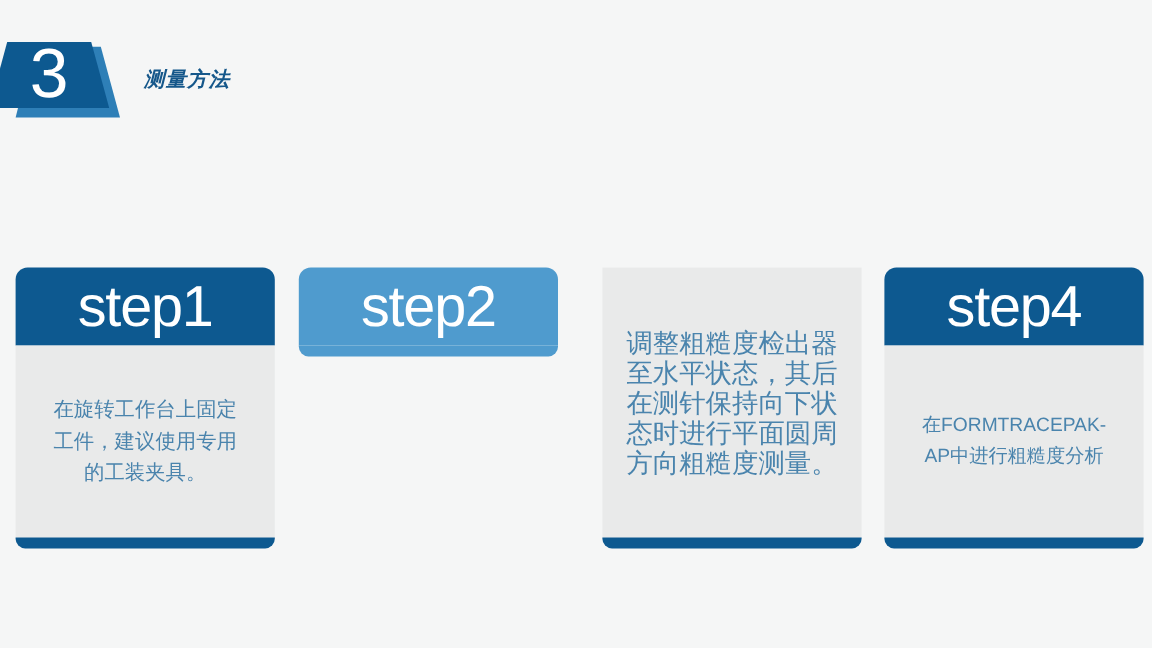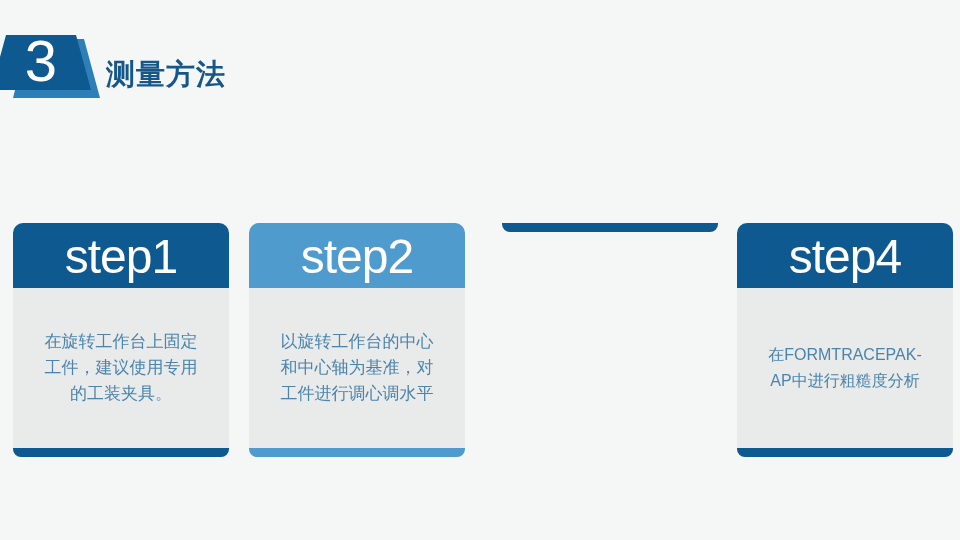--- a/index.html
+++ b/index.html
@@ -23,27 +23,28 @@
   .badge-light { fill: var(--medium-blue, #2e7fb7); }
   .badge-dark  { fill: var(--dark-blue, #0d5990); }
   .badge-number {
     fill: #ffffff;
     font-family: "Liberation Sans", "DejaVu Sans", sans-serif;
     font-size: 58px;
     font-weight: 400;
   }
   .section-title {
     position: absolute;
-    left: 106px;
+    left: 120px;
     top: 55px;
-    font-size: 29px;
+    font-size: 17px;
     font-weight: bold;
     color: var(--title-text, #15578a);
     letter-spacing: 1px;
     white-space: nowrap;
+    font-style: italic;
   }
 
   
   .cards {
     position: absolute;
     left: 0;
     top: 223px;
     width: 960px;
     height: 174px;
   }
@@ -125,29 +126,31 @@
 工件，建议使用专用
 的工装夹具。</p>
       </div>
       <div class="card-bar"></div>
     </div>
 
     <div class="card card-2 variant-light">
       <div class="card-header">
         <span>step2</span>
       </div>
-      <div class="card-body">
-        <p>以旋转工作台的中心
-和中心轴为基准，对
-工件进行调心调水平</p>
-      </div>
       <div class="card-bar"></div>
     </div>
 
     <div class="card card-3 variant-dark">
+      <div class="card-body">
+        <p>调整粗糙度检出器
+至水平状态，其后
+在测针保持向下状
+态时进行平面圆周
+方向粗糙度测量。</p>
+      </div>
       <div class="card-bar"></div>
     </div>
 
     <div class="card card-4 variant-dark">
       <div class="card-header">
         <span>step4</span>
       </div>
       <div class="card-body">
         <p>在FORMTRACEPAK-
 AP中进行粗糙度分析</p>

